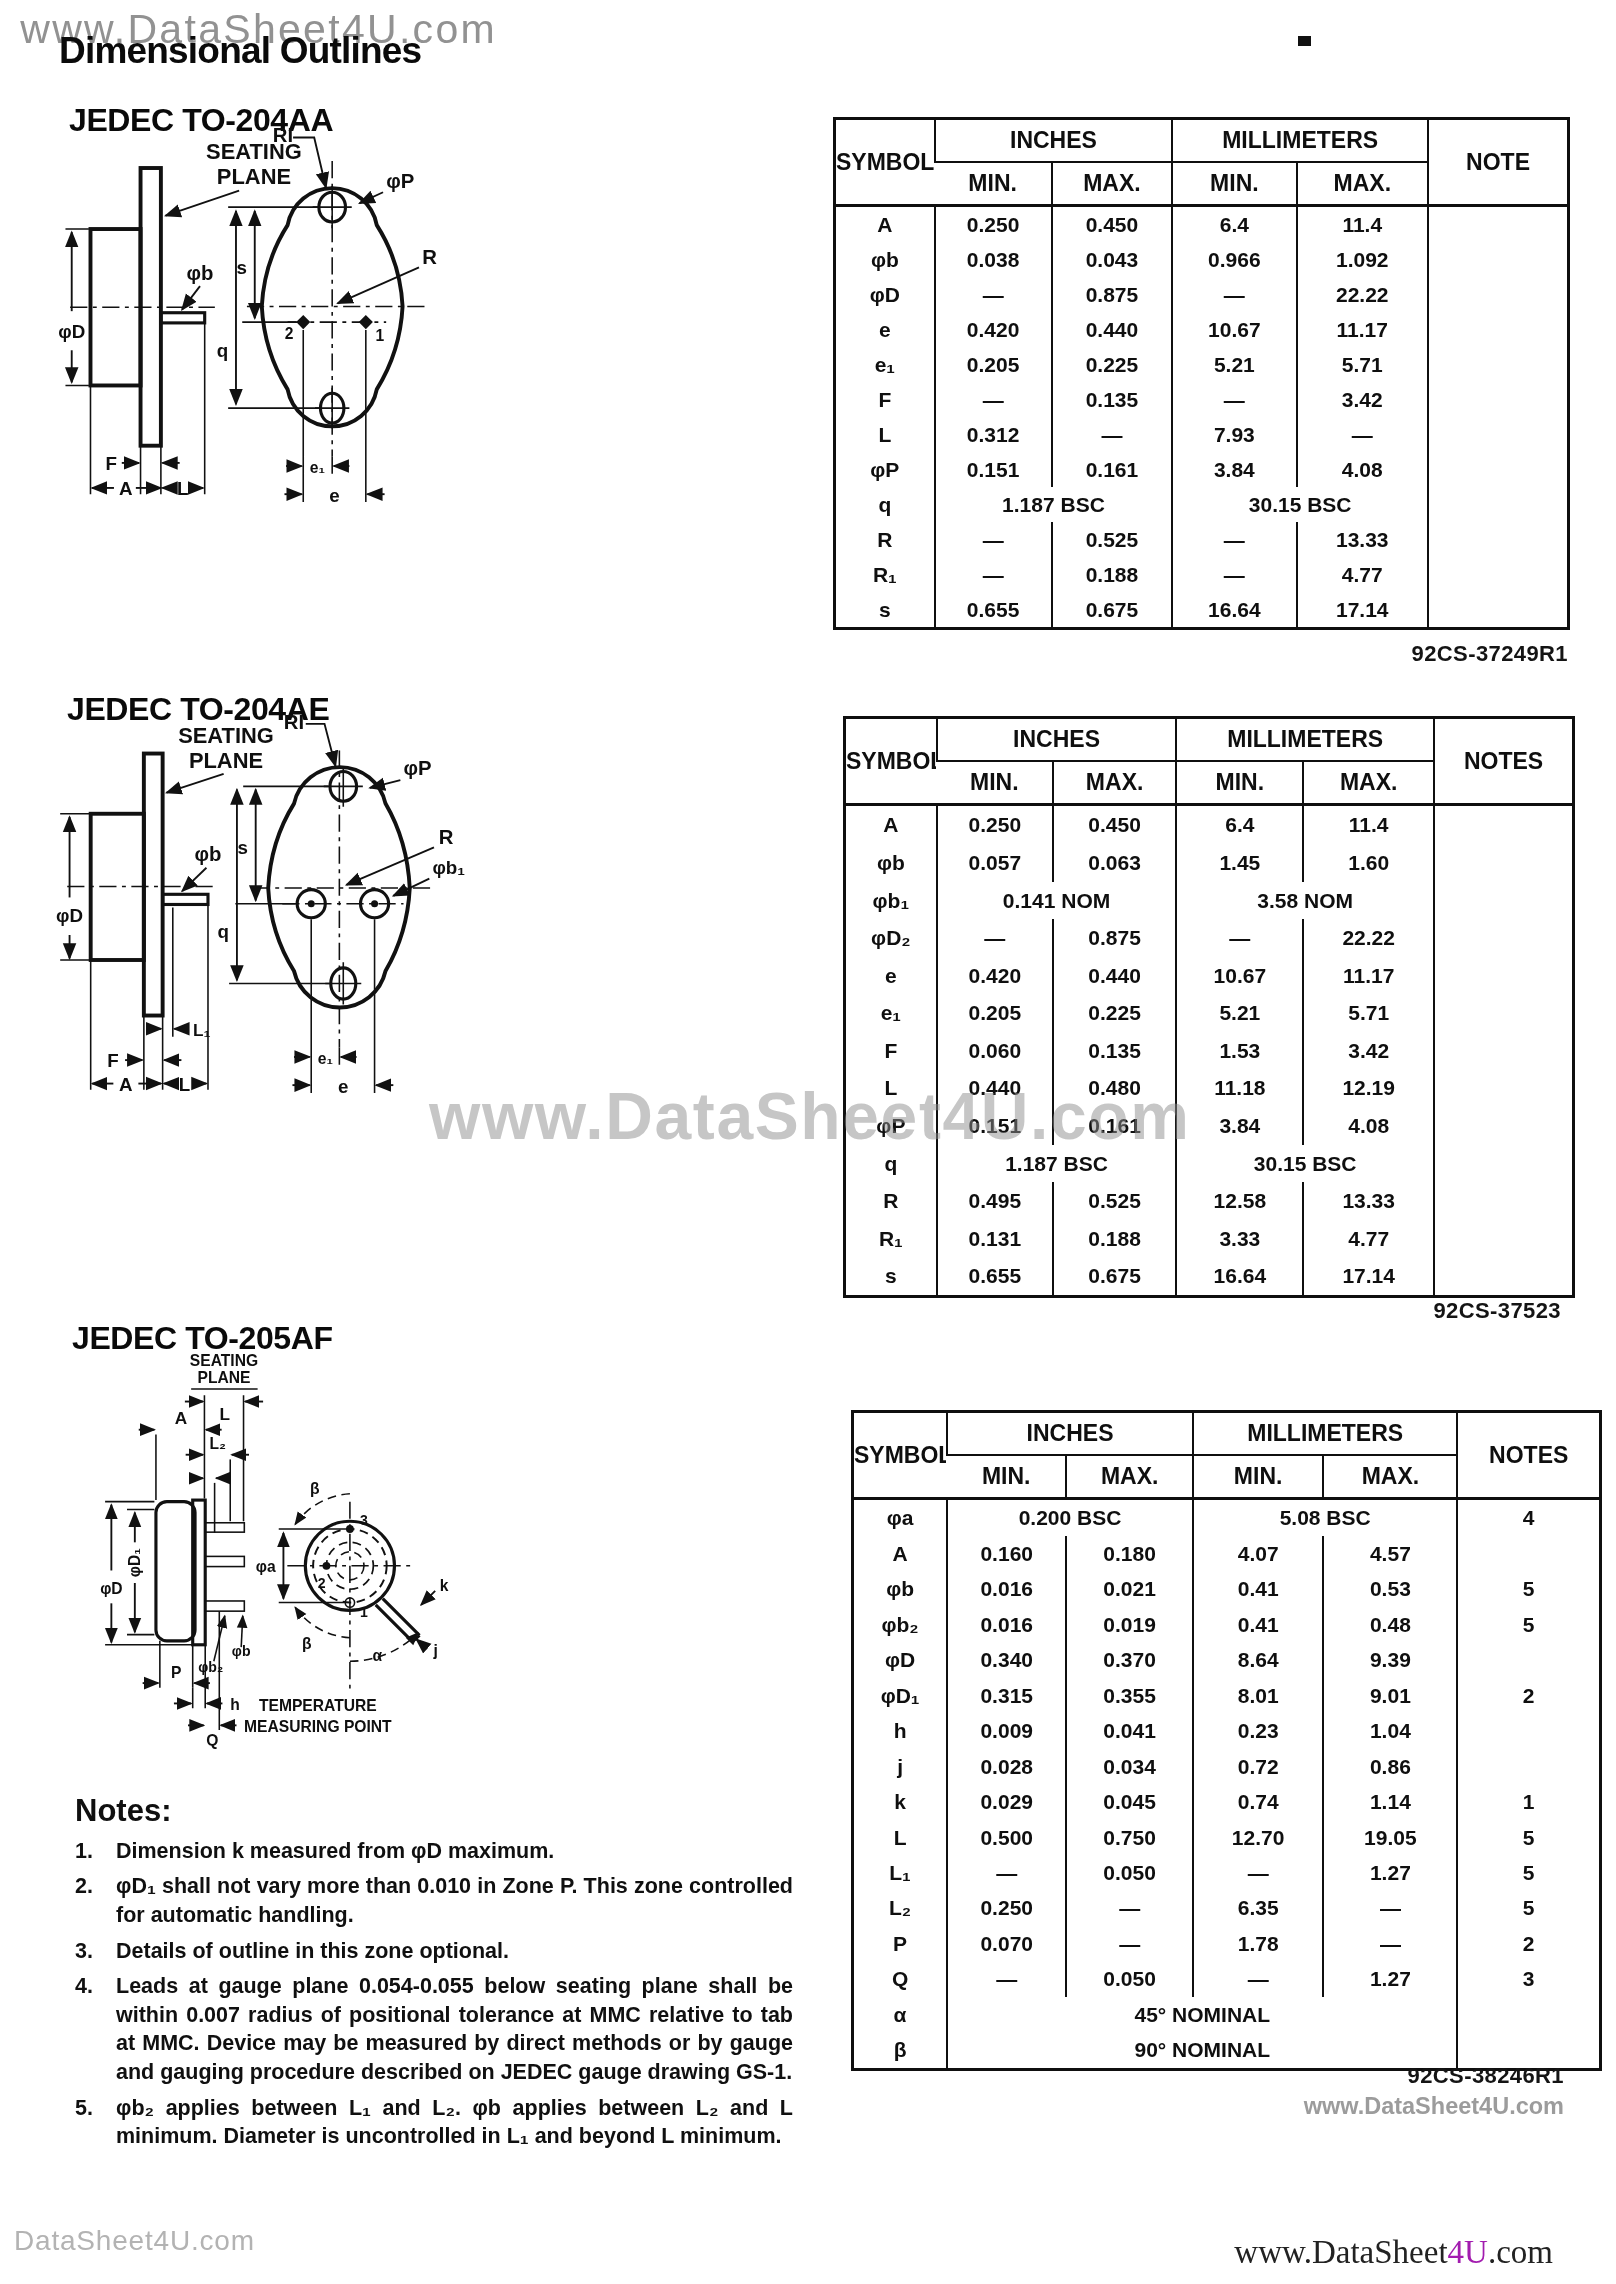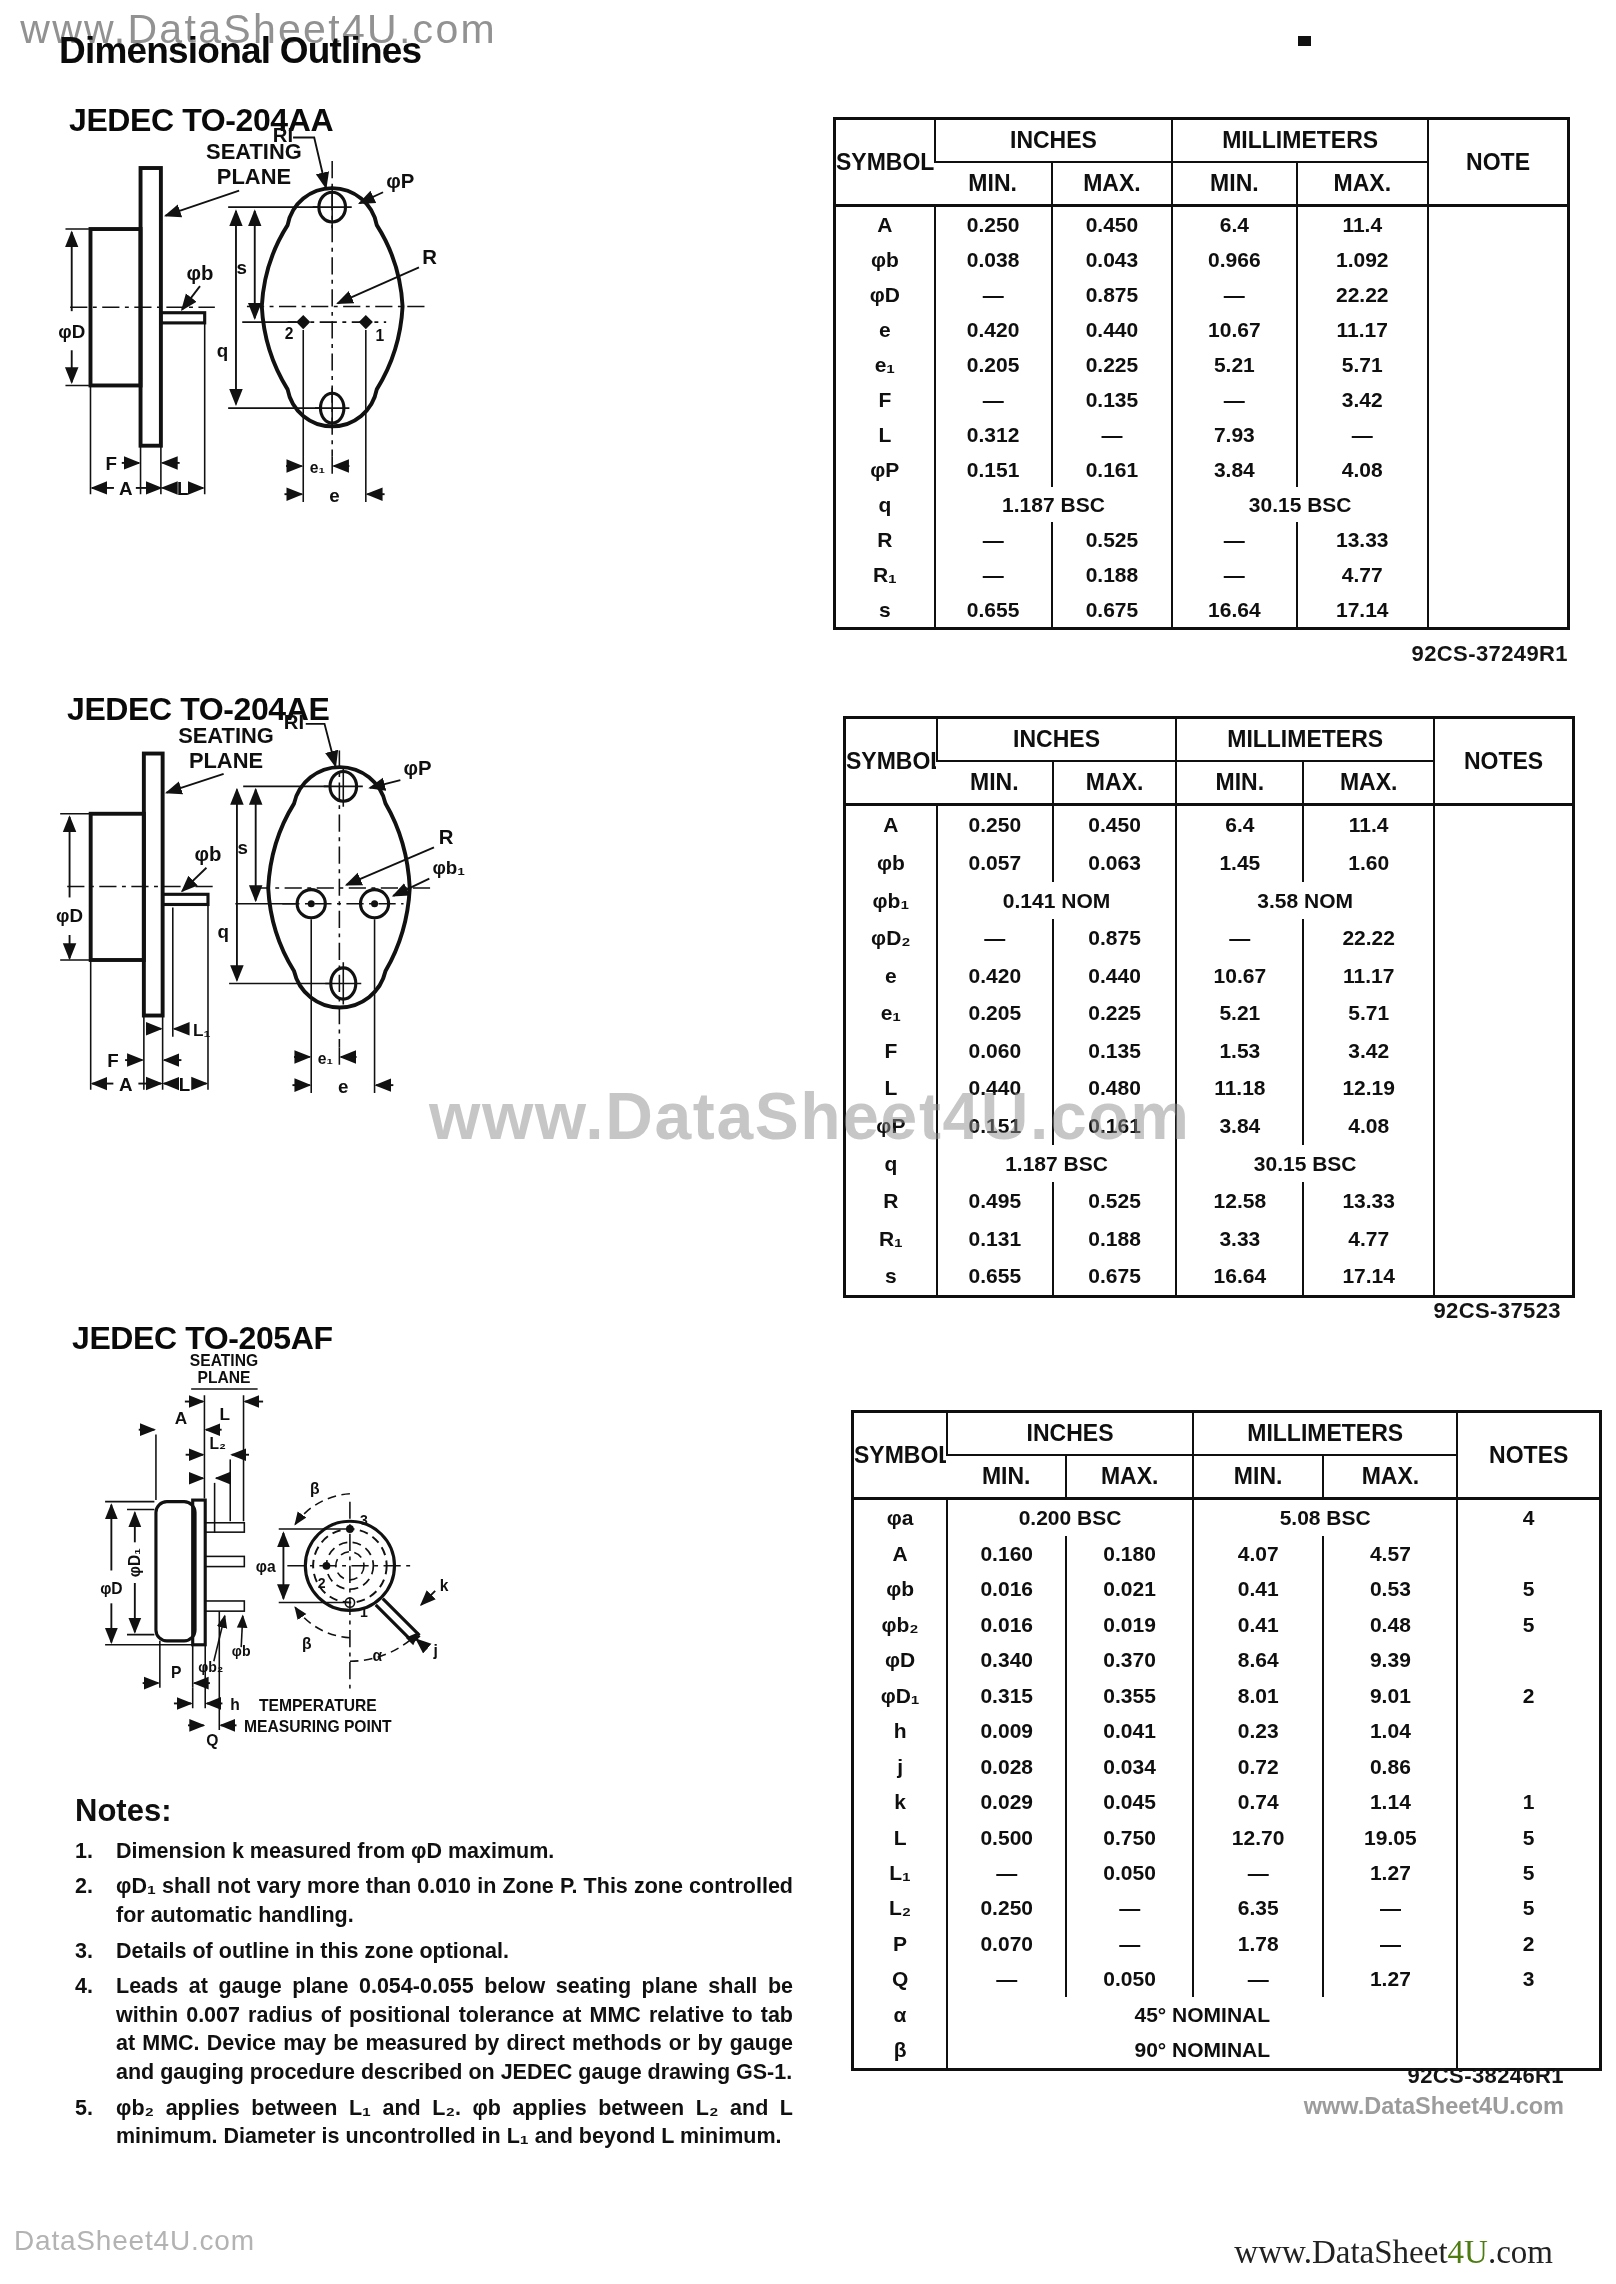--- a/index.html
+++ b/index.html
@@ -698,17 +698,17 @@
         </div>
         <div class="note-item">
           <span class="note-num">5.</span>
           <span class="note-text">φb₂ applies between L₁ and L₂. φb applies between L₂ and L minimum. Diameter is uncontrolled in L₁ and beyond L minimum.</span>
         </div>
       </div>
   </div>
 
   <div class="abs" style="left:14px;top:2225px;font-size:28px;color:#b3b3b3;letter-spacing:0.8px;">DataSheet4U.com</div>
   <div class="abs" style="right:63px;top:2234px;font-size:33px;font-family:'Liberation Serif','DejaVu Serif',serif;color:#222;">
-    <span>www.DataSheet</span><span style="color:#4d7c0f;">4U</span><span>.com</span>
+    <span>www.DataSheet</span><span style="color:#a21caf;">4U</span><span>.com</span>
   </div>
 
 </div>
 
 
 </body></html>

